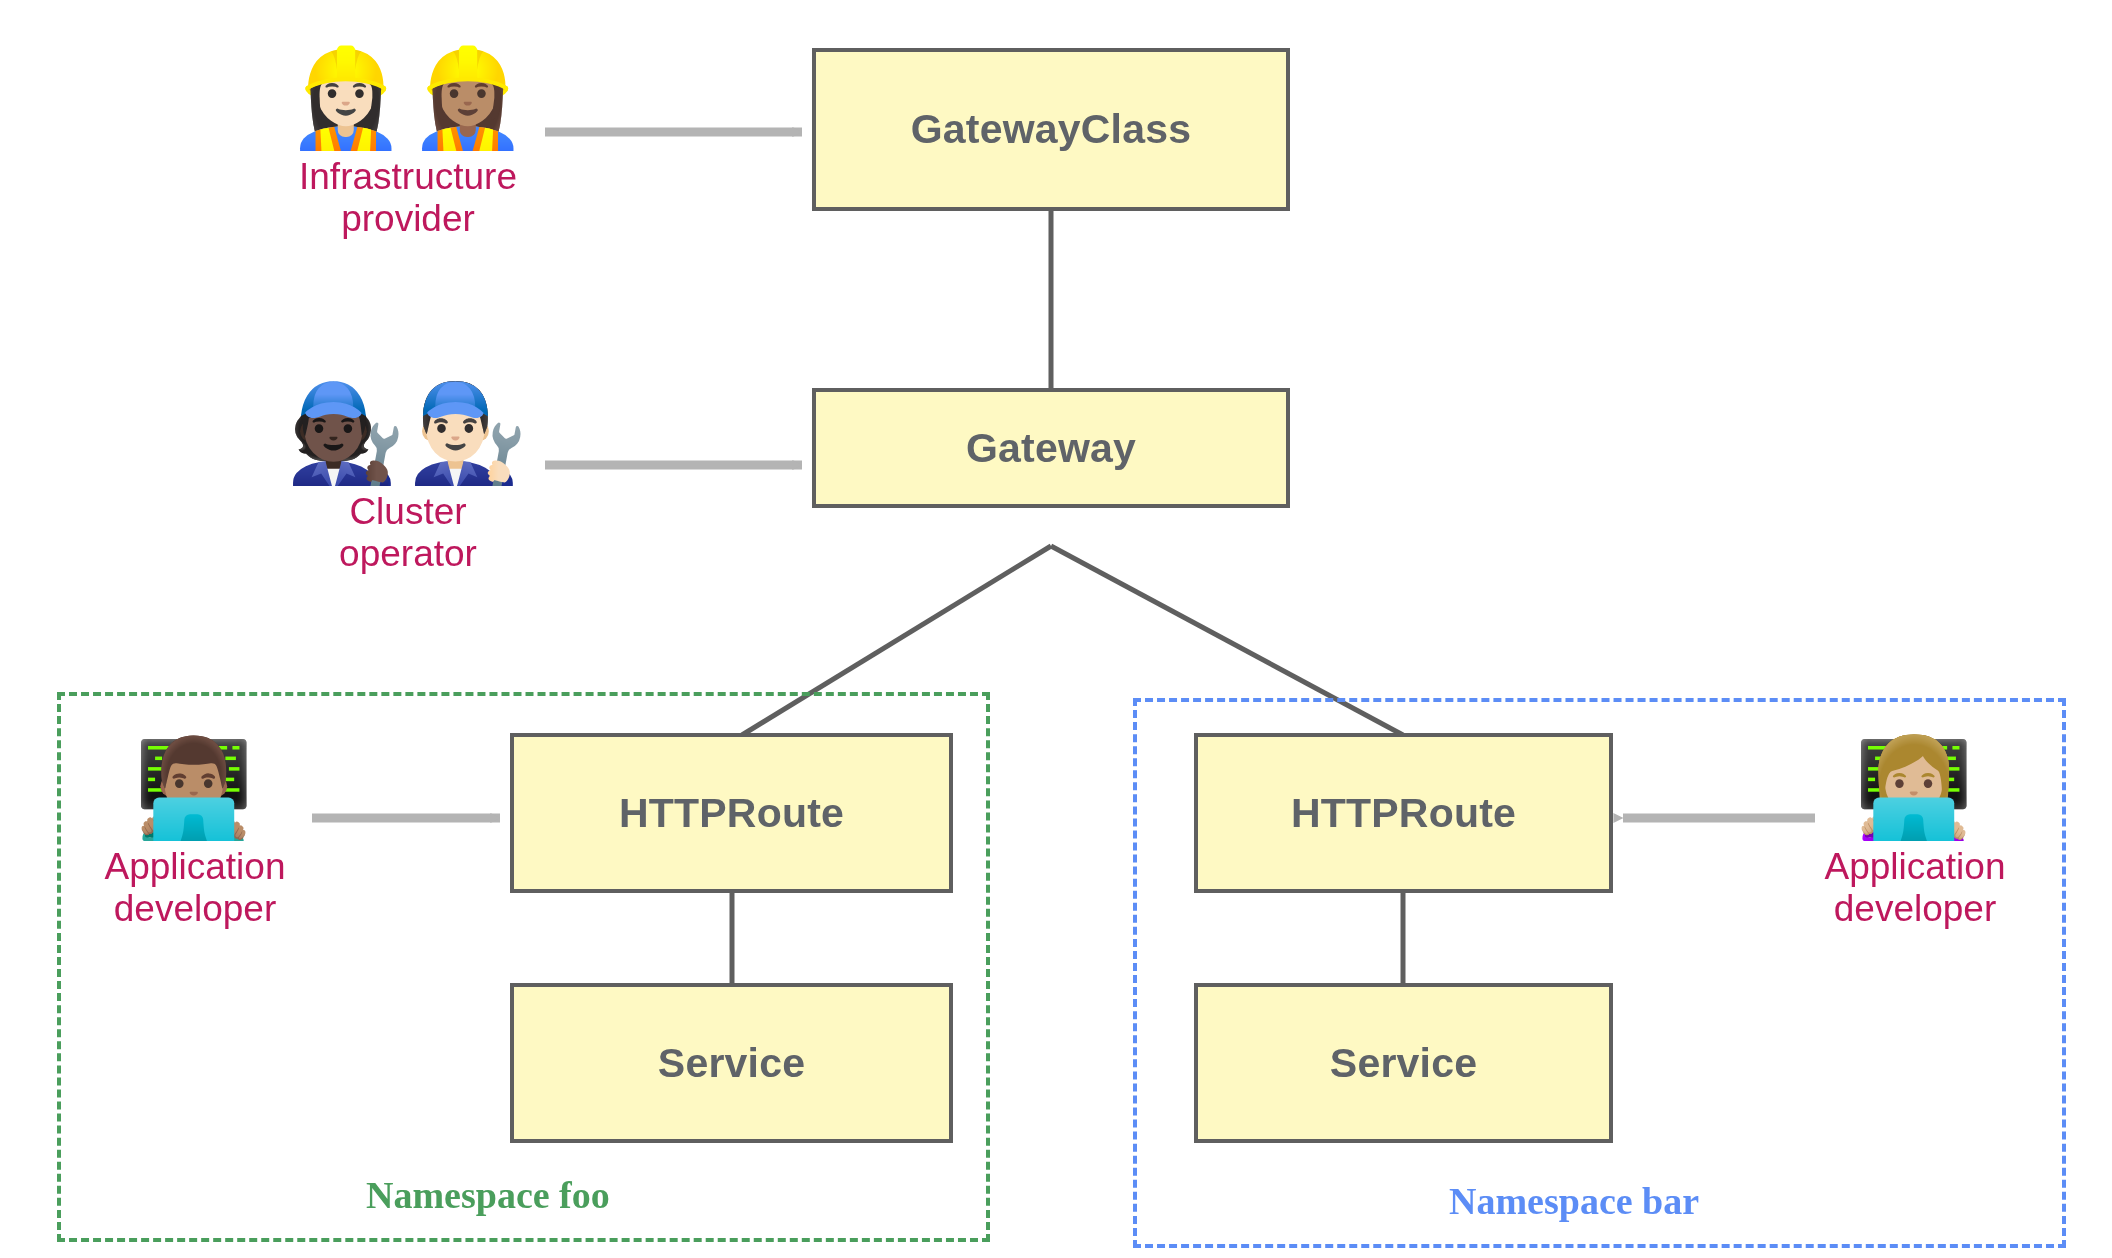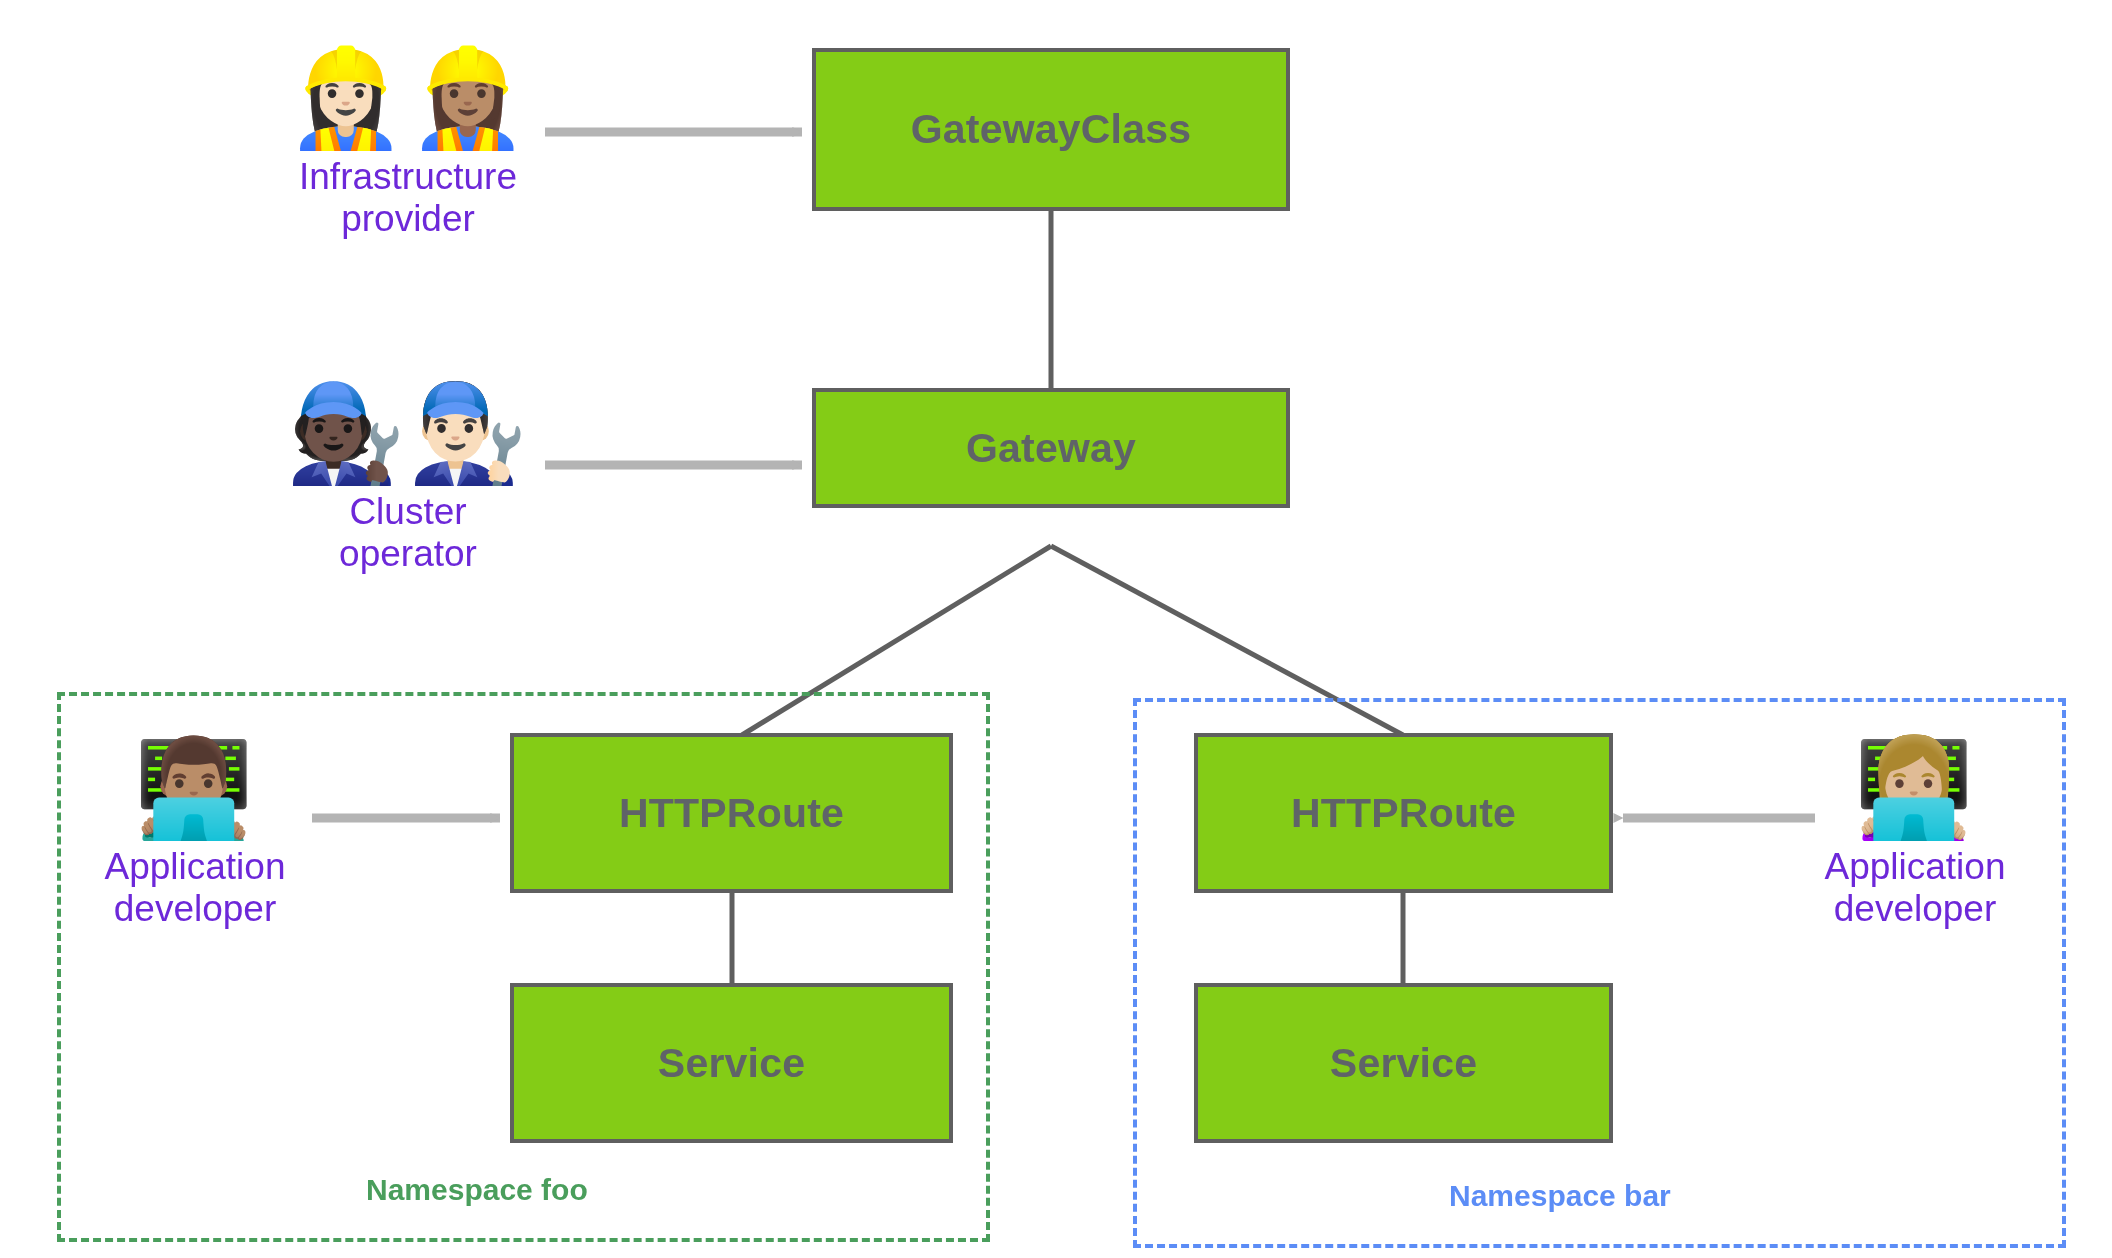--- a/index.html
+++ b/index.html
@@ -25,21 +25,21 @@
     top: 0;
     width: 2112px;
     height: 1258px;
     pointer-events: none;
   }
   
   .res-box {
     position: absolute;
     box-sizing: border-box;
     border: 4px solid #5f5f5f;
-    background: #84cc16;
+    background: #fef9c3;
     display: flex;
     align-items: center;
     justify-content: center;
   }
   .res-label {
     font-family: "Liberation Sans", sans-serif;
     font-weight: bold;
     font-size: 41px;
     color: #5f6368;
     letter-spacing: 0.2px;
@@ -52,42 +52,42 @@
     background: transparent;
   }
   .ns-foo {
     border: 4px dashed #4a9e5c;
   }
   .ns-bar {
     border: 4px dashed #5c8df6;
   }
   .ns-label {
     position: absolute;
-    font-family: Liberation Sans, sans-serif;
+    font-family: Liberation Serif, serif;
     font-weight: bold;
-    font-size: 30px;
+    font-size: 38px;
     white-space: nowrap;
   }
   .ns-label-foo { color: #4a9e5c; }
   .ns-label-bar { color: #5c8df6; text-align: center; }
   
   .persona {
     position: absolute;
     text-align: center;
   }
   .persona-emojis {
     font-family: "DejaVu Sans", sans-serif;
     line-height: 1;
     white-space: nowrap;
     letter-spacing: 2px;
   }
   .persona-name {
     font-family: "Liberation Sans", sans-serif;
     font-size: 37px;
-    color: #6d28d9;
+    color: #be185d;
     line-height: 1.14;
     margin-top: 10px;
     white-space: pre-line;
   }
 </style>
 </head>
 <body>
 
 <div id="canvas">
 

